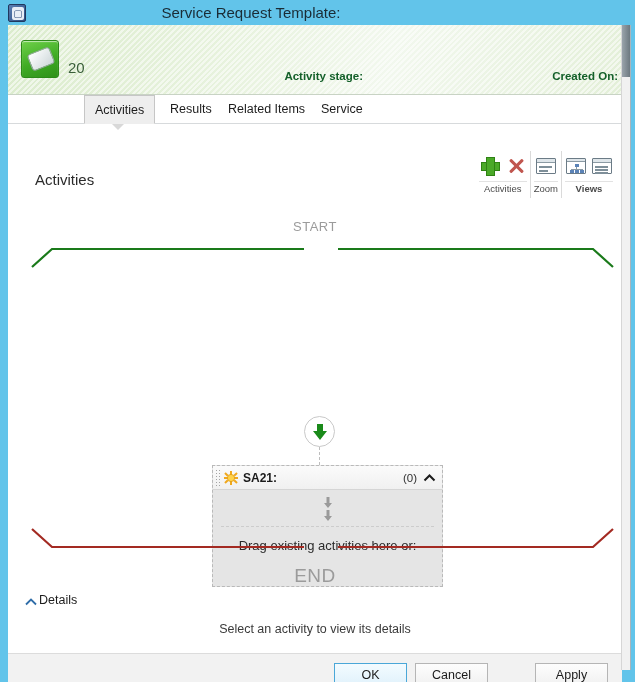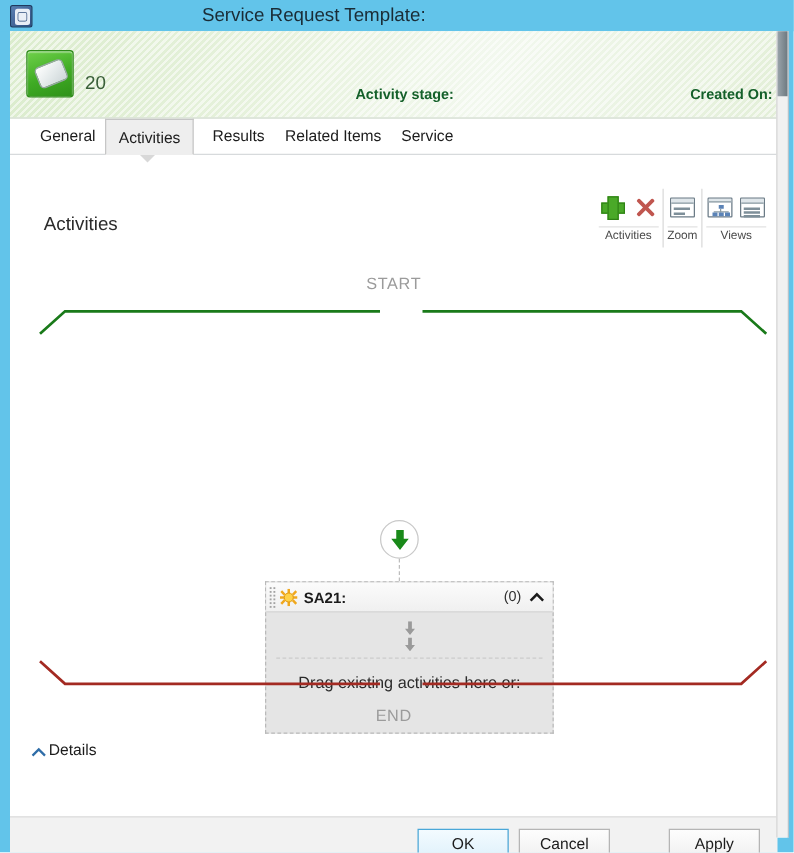--- a/index.html
+++ b/index.html
@@ -130,21 +130,21 @@
     position: absolute; right: 14px; top: 126px;
     height: 47px;
     display: flex;
     align-items: stretch;
   }
   .tb-group {
     display: flex; flex-direction: column; align-items: center;
     padding: 0 3px;
     border-right: 1px solid #dadada;
   }
-  .tb-group:last-child { border-right: 0; }
+  .tb-group:last-child { border-right: 0; font-weight: bold; }
   .tb-icons { display: flex; align-items: center; height: 30px; gap: 4px; }
   .tb-caption {
     font-size: 9.5px; color: #4a4a4a; line-height: 12px;
     border-top: 1px solid #e2e2e2;
     width: 100%; text-align: center; padding-top: 1px;
   }
   .tb-btn { width: 22px; height: 22px; position: relative; cursor: default; }
   
   .ico-plus::before, .ico-plus::after {
     content: ""; position: absolute; background: #4aa928; border: 1px solid #2f8214;
@@ -184,21 +184,21 @@
     position: absolute; left: 0; top: 174px; width: 614px; height: 392px;
     background: #ffffff;
     overflow: hidden;
   }
   #start-label {
     position: absolute; left: 0; top: 20px; width: 614px; text-align: center;
     font-size: 13px; color: #9b9b9b; letter-spacing: 0.5px;
   }
   #end-label {
     position: absolute; left: 0; top: 366px; width: 614px; text-align: center;
-    font-size: 13px; color: #9b9b9b; letter-spacing: 0.5px;
+    font-size: 19px; color: #9b9b9b; letter-spacing: 0.5px;
   }
   .band-svg { position: absolute; left: 0; width: 614px; }
   #start-band { top: 40px; height: 32px; }
   #end-band { top: 326px; height: 32px; }
   .node-circle {
     position: absolute; width: 31px; height: 31px; border-radius: 50%;
     background: #ffffff; border: 1px solid #c9c9c9; left: 296px;
   }
   #start-node { top: 217px; }
   .arrow-down-green {
@@ -324,21 +324,20 @@
         <div class="pad"></div>
       </div>
       <div id="header-id">20</div>
       <div class="hdr-label" id="lbl-created-on">Created On:</div>
 
       <div class="hdr-label" id="lbl-activity-stage">Activity stage:</div>
 
     </div>
 
     <div id="tabstrip">
-      <div class="tab" style="left:14px;">General</div>
       <div class="tab selected" style="left:76px;">Activities</div>
       <div class="tab" style="left:152px;">Results</div>
       <div class="tab" style="left:210px;">Related Items</div>
       <div class="tab" style="left:303px;">Service</div>
     </div>
     <div id="tab-arrow"></div>
 
     <div id="content-title">Activities</div>
 
     <div id="toolbar">
@@ -449,20 +448,23 @@
 
       <div id="end-label">END</div>
     </div>
 
     <div id="details-bar">
       <svg id="details-chevron" viewBox="0 0 12 10">
         <path d="M1 7.5 L6 2.5 L11 7.5" fill="none" stroke="#2f6da8" stroke-width="1.8"></path>
       </svg>
       <div id="details-label">Details</div>
     </div>
+    <div id="details-body">
+      <span>Select an activity to view its details</span>
+    </div>
 
     <div id="footer">
       <div class="dlg-btn" id="btn-ok">OK</div>
       <div class="dlg-btn" id="btn-cancel">Cancel</div>
       <div class="dlg-btn" id="btn-apply">Apply</div>
     </div>
 
     <div id="scrollbar">
       <div id="scroll-thumb"></div>
     </div>

